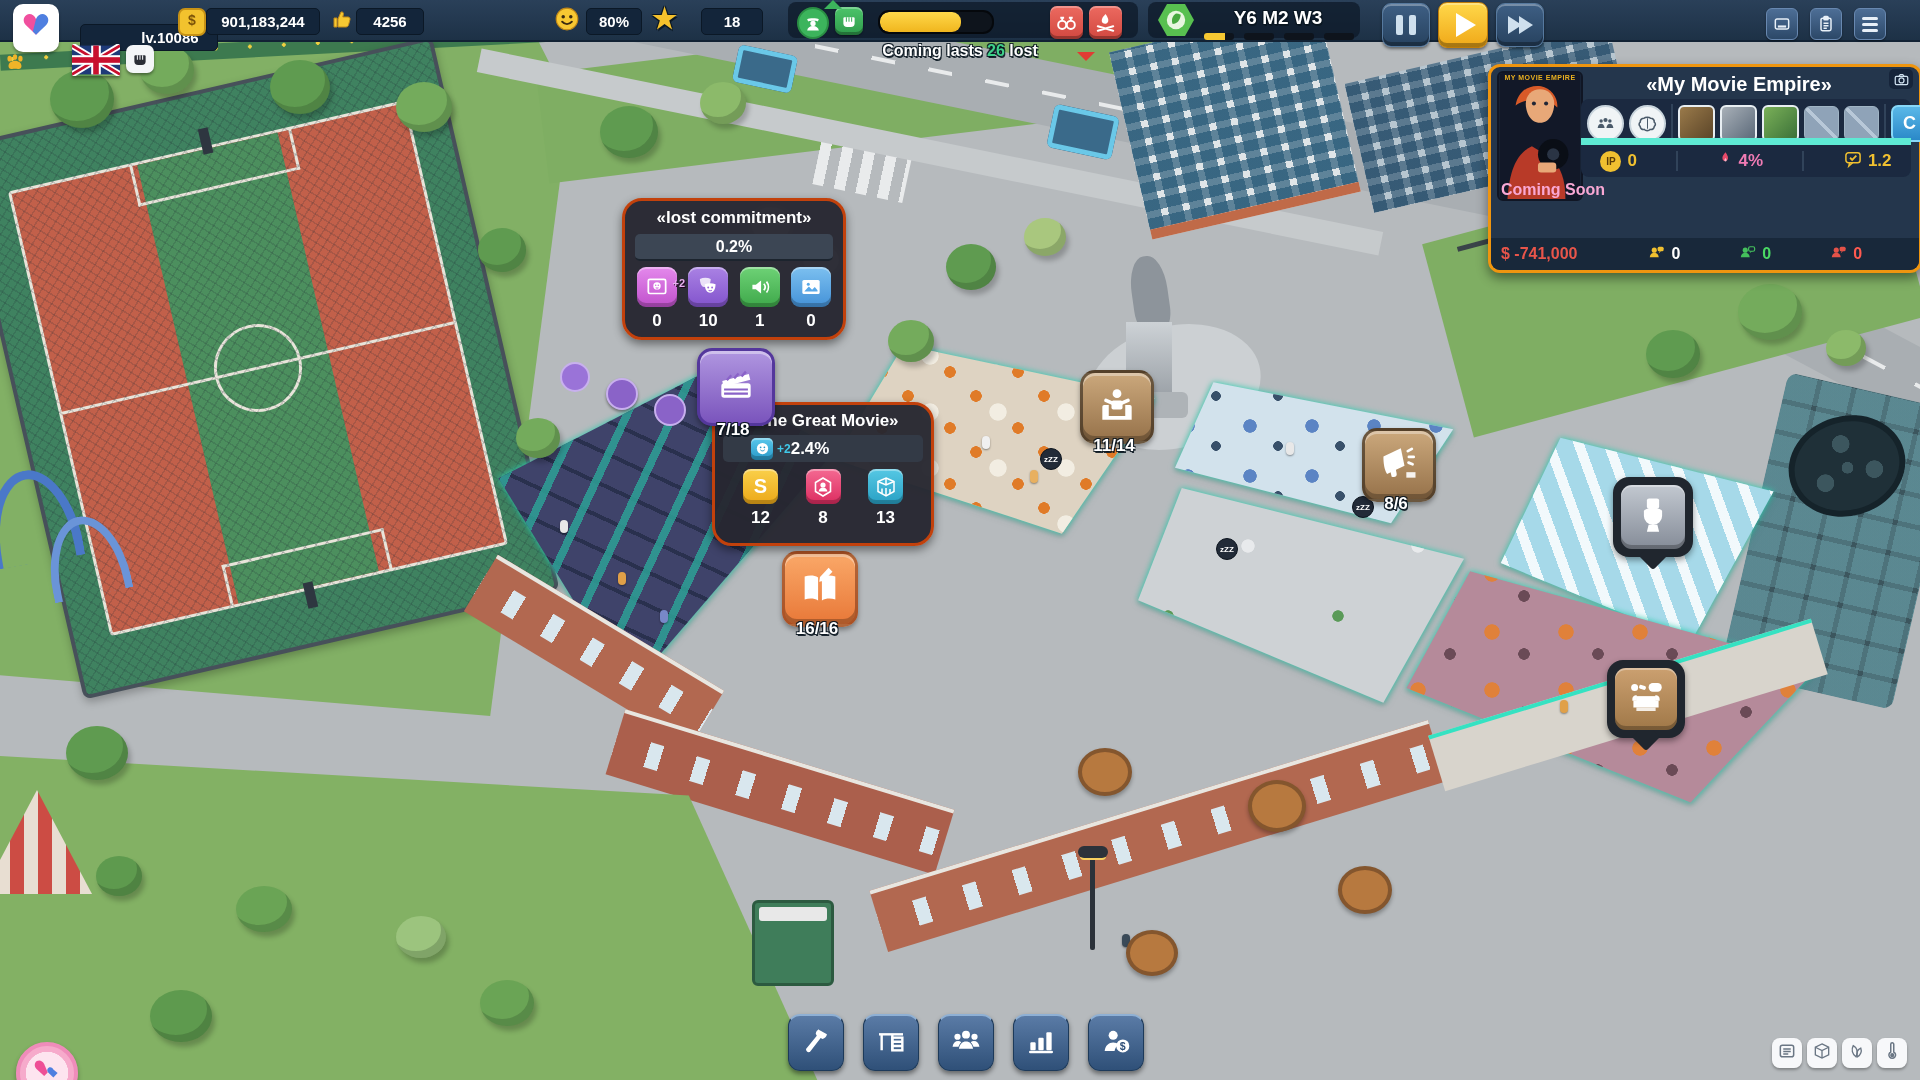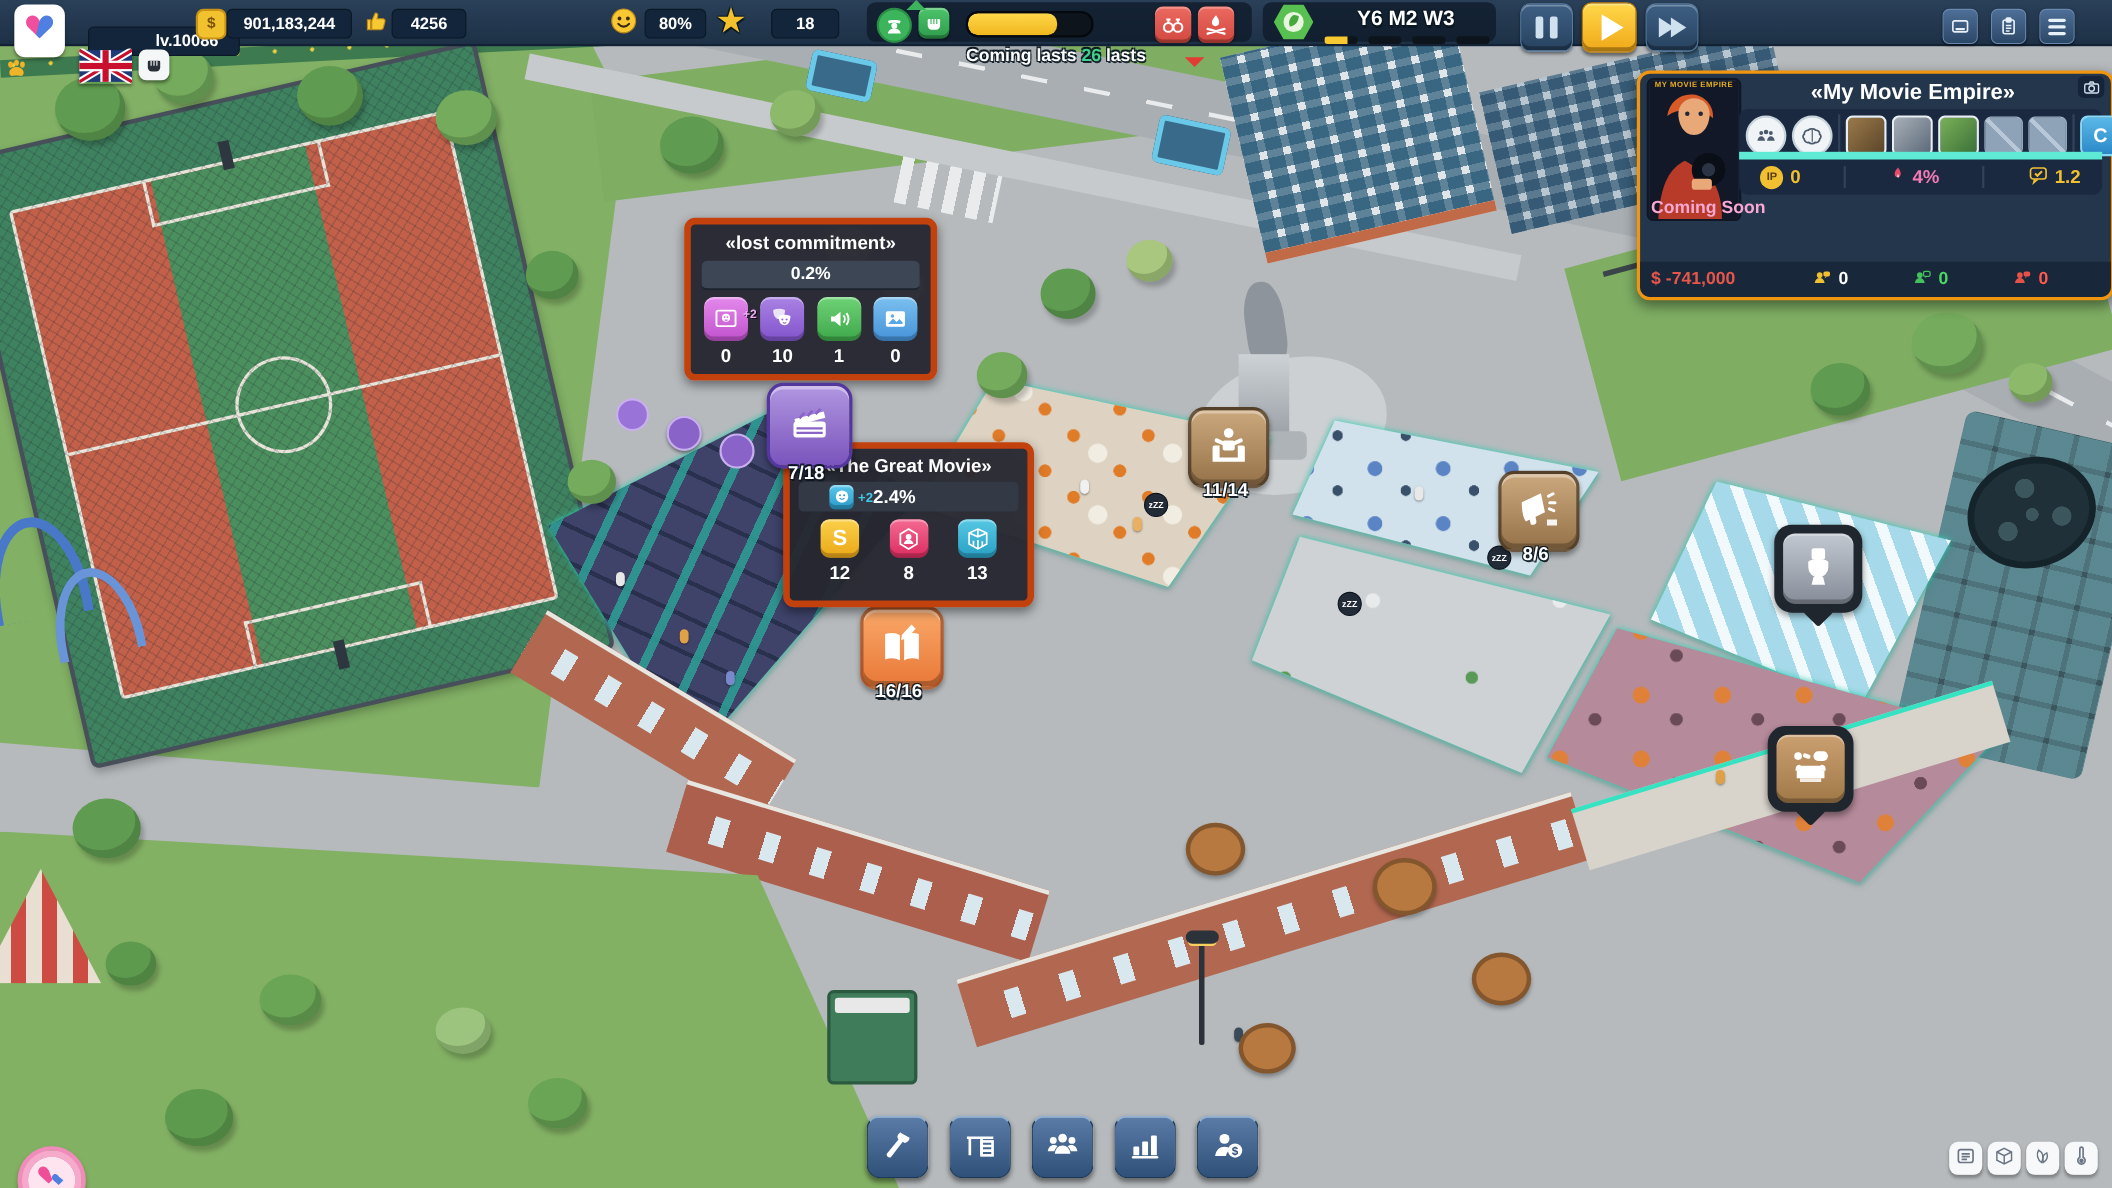--- a/index.html
+++ b/index.html
@@ -12,21 +12,21 @@
   .zzz{position:absolute;width:20px;height:20px;background:#222b38;border-radius:50%;color:#fff;font-size:8px;display:flex;align-items:center;justify-content:center;border:1px solid #0c141e;z-index:5;}
   .tbl{position:absolute;border-radius:50%;background:#b7793f;border:4px solid #84562e;box-shadow:0 3px 4px rgba(0,0,0,.3);}
   .glow{position:absolute;filter:drop-shadow(0 0 3px #35e2c2) drop-shadow(0 2px 2px rgba(0,0,0,.25));}
   .clip{width:100%;height:100%;}
   .pill{position:absolute;background:#13253a;border:1px solid #0b1826;border-radius:5px;color:#fff;font-size:15px;line-height:25px;height:25px;text-align:center;}
   .topbar{position:absolute;left:0;top:0;width:1920px;height:40px;background:linear-gradient(#2a4059,#1d3146);border-bottom:2px solid #122234;z-index:10;}
   .subwell{position:absolute;background:rgba(14,26,40,.75);border-radius:8px;}
   .sqbtn{position:absolute;border-radius:7px;display:flex;align-items:center;justify-content:center;box-shadow:inset 0 2px 0 rgba(255,255,255,.28),inset 0 -3px 0 rgba(0,0,0,.28),0 1px 2px rgba(0,0,0,.4);}
   .winbtn{width:30px;height:30px;border-radius:6px;background:linear-gradient(#4d6e96,#2c4868);border:1px solid #6888b0;display:flex;align-items:center;justify-content:center;box-shadow:0 1px 2px rgba(0,0,0,.4);}
   .pbtn{border-radius:9px;display:flex;align-items:center;justify-content:center;box-shadow:inset 0 2px 0 rgba(255,255,255,.3),inset 0 -4px 0 rgba(0,0,0,.3),0 2px 3px rgba(0,0,0,.45);}
-  .tooltip{position:absolute;background:rgba(38,38,48,.96);border:6px solid #c2410c;border-radius:10px;box-shadow:0 4px 10px rgba(0,0,0,.45);z-index:20;}
+  .tooltip{position:absolute;background:rgba(38,38,48,.96);border:3px solid #c2410c;border-radius:20px;box-shadow:0 4px 10px rgba(0,0,0,.45);z-index:20;}
   .tile40{width:40px;height:40px;border-radius:9px;display:flex;align-items:center;justify-content:center;box-shadow:inset 0 2px 0 rgba(255,255,255,.35),inset 0 -4px 0 rgba(0,0,0,.22);}
   .tile35{width:35px;height:35px;border-radius:8px;display:flex;align-items:center;justify-content:center;box-shadow:inset 0 2px 0 rgba(255,255,255,.35),inset 0 -4px 0 rgba(0,0,0,.22);}
   .statcol{display:flex;flex-direction:column;align-items:center;gap:4px;color:#fff;font-size:17px;}
   .roombadge{position:absolute;border-radius:15px;border:3px solid rgba(30,22,14,.55);box-shadow:inset 0 3px 0 rgba(255,255,255,.35),inset 0 -5px 0 rgba(0,0,0,.25),0 3px 5px rgba(0,0,0,.35);display:flex;align-items:center;justify-content:center;z-index:15;}
   .cnt{position:absolute;width:100%;text-align:center;color:#fff;font-size:17px;}
   .pin{position:absolute;background:#20262e;border-radius:16px;display:flex;align-items:center;justify-content:center;box-shadow:0 3px 6px rgba(0,0,0,.4);z-index:15;}
   .pin:after{content:"";position:absolute;left:50%;bottom:-9px;width:20px;height:20px;background:#20262e;transform:translateX(-50%) rotate(45deg);border-radius:3px;z-index:-1;}
   .pintile{border-radius:11px;display:flex;align-items:center;justify-content:center;box-shadow:inset 0 2px 0 rgba(255,255,255,.35),inset 0 -4px 0 rgba(0,0,0,.25);}
   .toolbtn{width:54px;height:54px;border-radius:12px;background:linear-gradient(#5a7ba6,#2f5078);border:1px solid #1d3a5a;border-top:2px solid #8fb0d4;box-shadow:0 3px 5px rgba(0,0,0,.45);display:flex;align-items:center;justify-content:center;}
   .utilbtn{width:30px;height:30px;border-radius:8px;background:rgba(252,253,254,.93);display:flex;align-items:center;justify-content:center;box-shadow:0 2px 3px rgba(0,0,0,.3);}
@@ -227,21 +227,21 @@
         <path d="M6 7h12a1.5 1.5 0 0 1 1.5 1.5V15a5 5 0 0 1-5 5h-5A5 5 0 0 1 4.5 15V8.5A1.5 1.5 0 0 1 6 7Z" fill="#fff"></path>
         <path d="M8.5 7v6M12 7v6M15.5 7v6" stroke="#3cb45c" stroke-width="1.4"></path>
       </svg>
   </div>
   <div class="t" style="left:878px;top:10px;width:112px;height:20px;background:#0e141c;border:2px solid #05080c;border-radius:11px;overflow:hidden;z-index:12;">
     <div style="height: 100%; background: linear-gradient(rgb(255, 216, 74), rgb(240, 182, 30)); border-radius: 9px; width: 72%;"></div>
   </div>
   <div class="t olt" style="left:830px;top:42px;width:260px;text-align:center;color:#fff;font-size: 16px;z-index:12;">
     <span>Coming lasts</span>
     <span class="greenNum">26</span>
-    <span>lasts</span>
+    <span>lost</span>
   </div>
   <div class="sqbtn" style="left:1050px;top:6px;width:33px;height:33px;background:linear-gradient(#ec6a60,#d24840);z-index:12;">
     <svg width="23" height="23" viewBox="0 0 24 24" fill="none" stroke="#fff" stroke-width="2">
         <circle cx="7.5" cy="14.5" r="4.2"></circle>
         <circle cx="16.5" cy="14.5" r="4.2"></circle>
         <path d="M7.5 10.3V7.5M16.5 10.3V7.5M5.5 7h4M14.5 7h4"></path>
       </svg>
   </div>
   <div class="sqbtn" style="left:1089px;top:6px;width:33px;height:33px;background:linear-gradient(#ec6a60,#d24840);z-index:12;">
     <svg width="23" height="23" viewBox="0 0 24 24">

